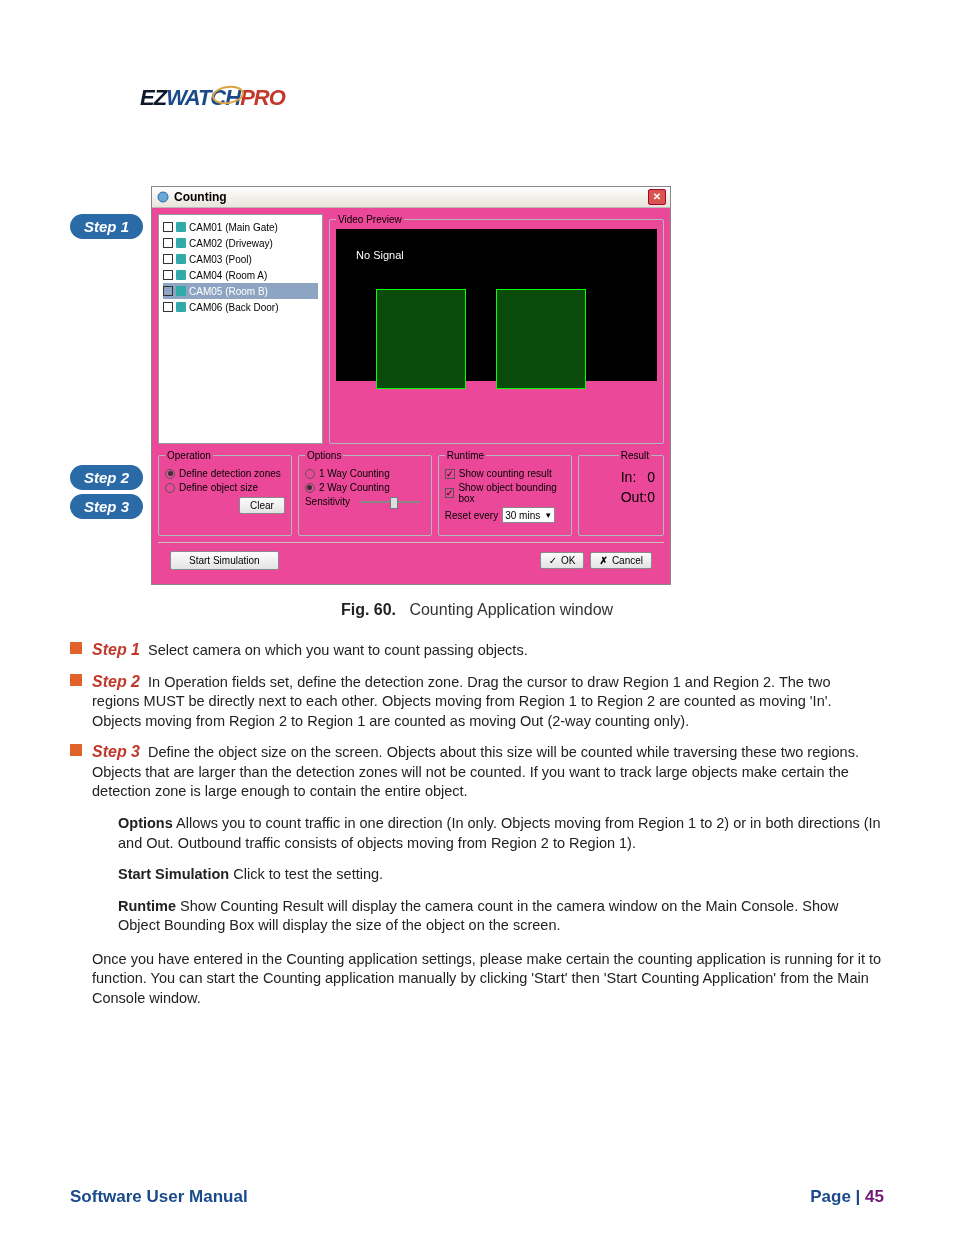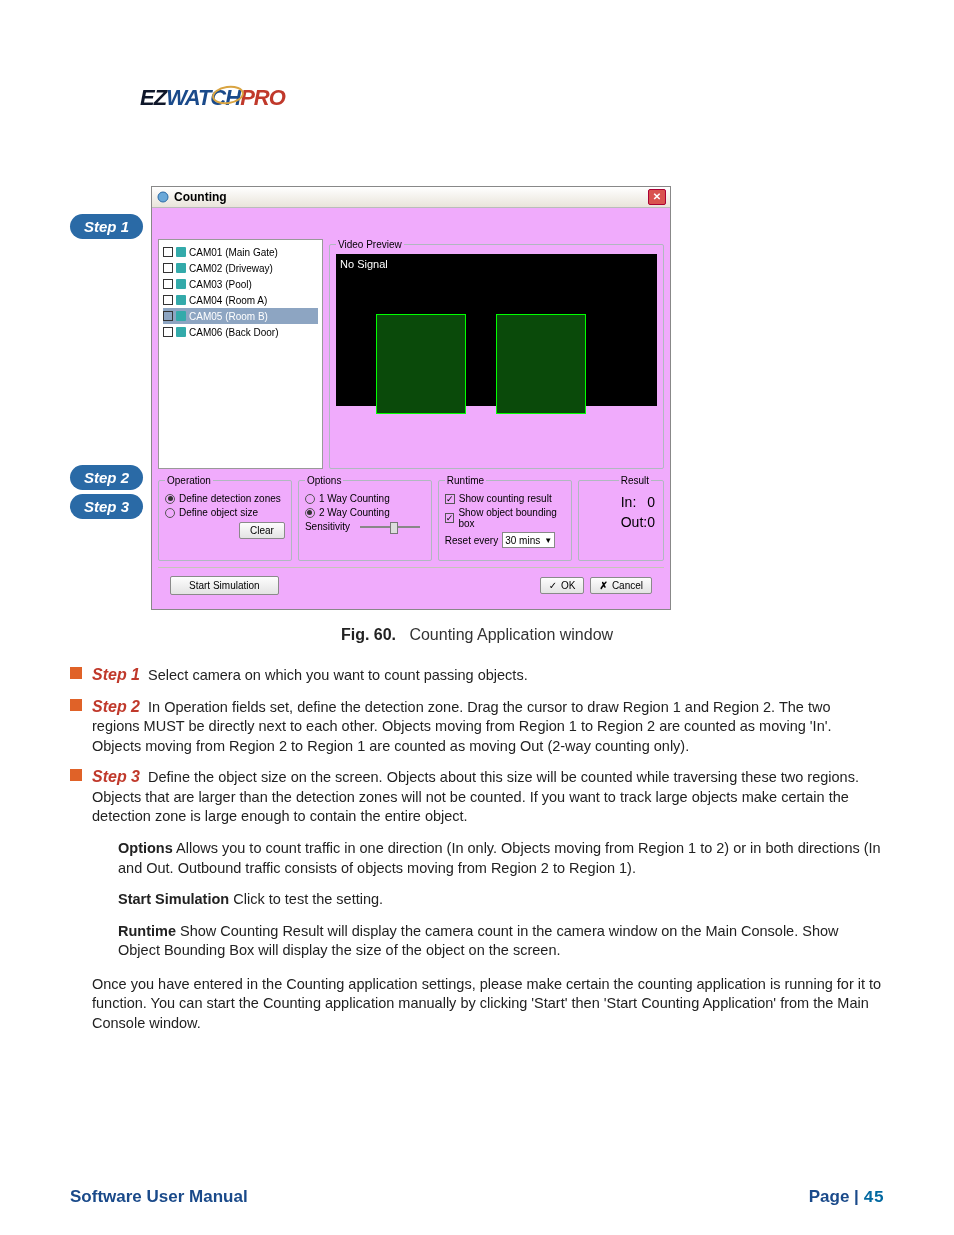--- a/index.html
+++ b/index.html
@@ -8,36 +8,36 @@
   .logo .ez { color: #0f172a; }
   .logo .watch { color: #1a4a8a; }
   .logo .oval { display: inline-block; width: 32px; height: 18px; border: 2px solid #d9a441; border-radius: 50%; position: absolute; top: 1px; left: 72px; transform: rotate(-8deg); pointer-events: none;}
   .logo .pro { color: #c0392b; }
   .logo-wrap { position: relative; }
 
   .screenshot-area { margin-top: 120px; display: flex; justify-content: flex-start; gap: 8px; }
   .step-labels { display: flex; flex-direction: column; align-items: flex-end; }
   .step-label { background: #2a6aa6; color: #fff; font-weight: bold; font-style: italic; border-radius: 14px; padding: 4px 14px; font-size: 15px; margin-bottom: 4px; }
 
-  .win { width: 520px; border: 1px solid #888; background: #f0abfc; font-family: Tahoma, Arial, sans-serif; font-size: 11px; color: #000; }
+  .win { width: 520px; border: 1px solid #888; background: #ec4899; font-family: Tahoma, Arial, sans-serif; font-size: 11px; color: #000; }
   .titlebar { display: flex; align-items: center; justify-content: space-between; background: linear-gradient(#fff,#e9e4da); border-bottom: 1px solid #bbb; padding: 2px 4px; }
   .titlebar-left { display: flex; align-items: center; gap: 4px; font-weight: bold; font-size: 12px; }
   .tb-icon { width: 14px; height: 14px; display: inline-block; }
   .close-btn { width: 18px; height: 16px; background: #d9534f; border: 1px solid #a03; color: #fff; font-size: 10px; line-height: 14px; text-align: center; border-radius: 2px; cursor: pointer; font-weight:bold;}
-  .win-body { padding: 6px; margin-top: 25px; }
+  .win-body { padding: 6px; }
   .toprow { display: flex; gap: 6px; }
   .camlist { width: 165px; height: 230px; border: 1px solid #999; background: #fff; padding: 4px; overflow: hidden;}
   .camrow { display: flex; align-items: center; gap: 3px; height: 16px; font-size: 10px; white-space: nowrap; }
   .camrow.sel { background: #8da5c2; color: #fff; }
   .cam-chk { width: 10px; height: 10px; border: 1px solid #333; display: inline-block; }
   .cam-ico { width: 10px; height: 10px; background: #3aa; border-radius: 1px; display:inline-block;}
   fieldset { border: 1px solid #b0b8c0; border-radius: 2px; padding: 4px 6px 6px 6px; }
   fieldset > legend { font-size: 10px; padding: 0 2px; }
   .preview-fs { flex: 1; }
-  .preview { background: #000; height: 152px; position: relative; color: #fff; font-size: 11px; padding: 4px; }
+  .preview { background: #000; height: 152px; position: relative; color: #fff; font-size: 11px; padding: 20px; }
   .regions { position: absolute; top: 60px; left: 40px; display: flex; gap: 30px; }
   .region { width: 90px; height: 100px; background: #0a4a0a; border: 1px solid #0f0; }
   .midrow { display: flex; gap: 6px; margin-top: 6px; }
   .midrow fieldset { flex: 1; min-height: 86px; }
   .midrow .result-fs { flex: 0 0 70px; padding-left: 40px; }
   .radio-row, .chk-row { display: flex; align-items: center; gap: 4px; font-size: 10px; margin: 3px 0; }
   .radio { width: 10px; height: 10px; border: 1px solid #555; border-radius: 50%; display: inline-flex; align-items:center; justify-content:center;}
   .radio.sel::after { content:""; width:5px; height:5px; background:#333; border-radius:50%; }
   .chk { width: 10px; height: 10px; border: 1px solid #555; display:inline-flex; align-items:center; justify-content:center; font-size:9px; line-height:8px;}
   .chk.sel::after { content:"✓"; font-size:9px;}
@@ -60,21 +60,21 @@
   .inst-item { display: flex; margin: 6px 10px 10px 0; }
   .bullet { width: 12px; height: 12px; background: #e06228; margin-right: 10px; margin-top: 3px; flex-shrink: 0; }
   .step-inline { color: #c0392b; font-weight: bold; font-style: italic; font-size: 16px; margin-right: 4px;}
   .para { margin: 12px 0 12px 48px; }
   .para b { font-weight: bold; }
   .final { margin: 14px 0 0 22px; }
 
   .footer { position: absolute; bottom: 28px; left: 70px; right: 70px; display:flex; justify-content:space-between; font-size: 17px;}
   .footer .left { color: #1a4a8a; font-weight: bold; }
   .footer .right { color: #1a4a8a; font-weight: bold; }
-  .footer .right .num { color: #0369a1; font-family: Liberation Mono, monospace; }
+  .footer .right .num { color: #701a75; }
 </style>
 </head>
 <body>
 
 <div class="logo logo-wrap">
   <span class="ez">EZ</span><span class="watch">WATCH</span><span class="oval"></span><span class="pro">PRO</span>
 </div>
 
 <div class="screenshot-area">
   <div class="step-labels">

